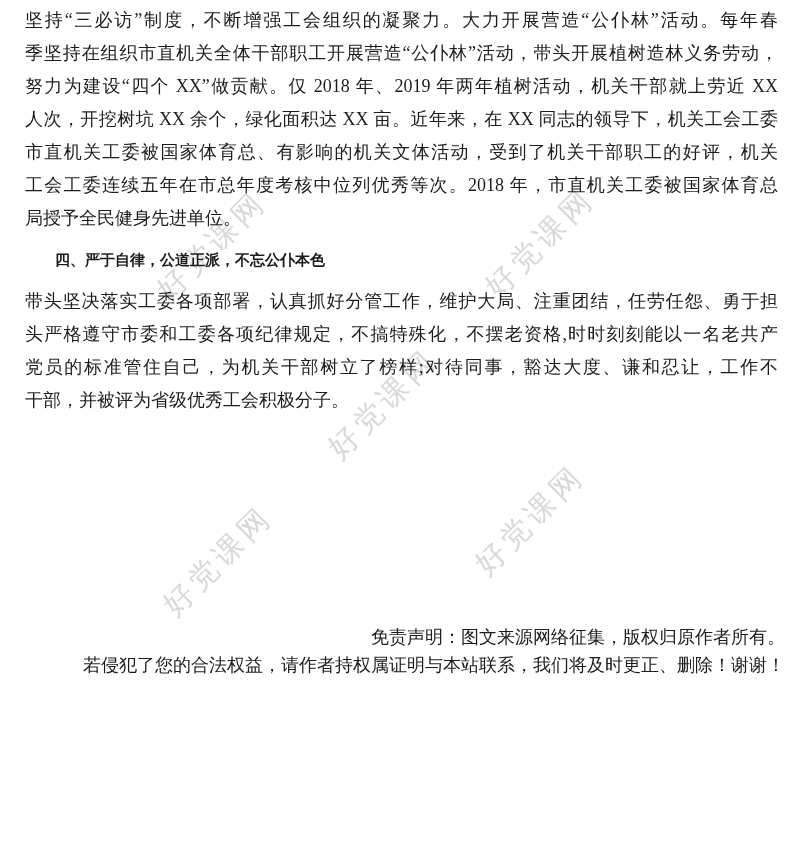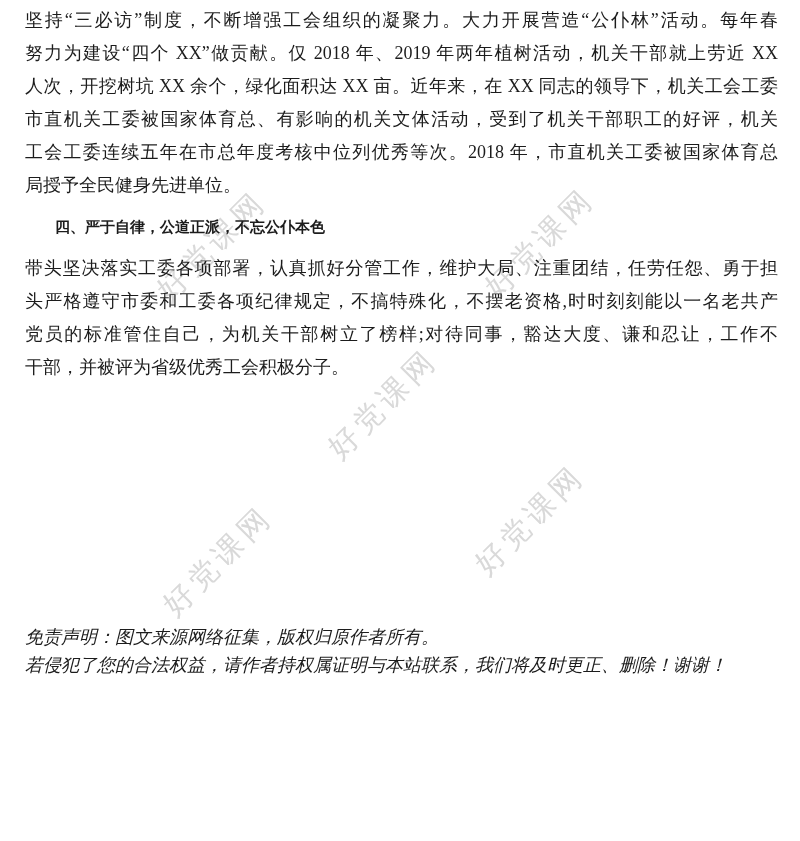--- a/index.html
+++ b/index.html
@@ -51,38 +51,39 @@
   }
   .disclaimer {
     position: absolute;
     left: 25px;
     top: 623px;
     width: 760px;
     z-index: 2;
     font-size: 18px;
     line-height: 28px;
   }
-  .disclaimer-line { text-align: left; font-style: italic; }
+  .disclaimer-line { text-align: right; }
 </style>
 </head>
 <body>
 
 <div class="page" style="background: rgb(255, 255, 255); color: rgb(28, 28, 28);">
 
   <div class="watermark-layer">
       <span class="watermark" style="left: 212px; top: 246px; color: rgb(217, 217, 217);">好党课网</span>
       <span class="watermark" style="left: 540px; top: 243px; color: rgb(217, 217, 217);">好党课网</span>
       <span class="watermark" style="left: 383px; top: 404px; color: rgb(217, 217, 217);">好党课网</span>
       <span class="watermark" style="left: 530px; top: 520px; color: rgb(217, 217, 217);">好党课网</span>
       <span class="watermark" style="left: 218px; top: 561px; color: rgb(217, 217, 217);">好党课网</span>
     </div>
 
   <div class="body-text">
     <div>
         <div class="line fill">坚持“三必访”制度，不断增强工会组织的凝聚力。大力开展营造“公仆林”活动。每年春</div>
+        <div class="line fill">季坚持在组织市直机关全体干部职工开展营造“公仆林”活动，带头开展植树造林义务劳动，</div>
         <div class="line fill">努力为建设“四个 XX”做贡献。仅 2018 年、2019 年两年植树活动，机关干部就上劳近 XX</div>
         <div class="line fill">人次，开挖树坑 XX 余个，绿化面积达 XX 亩。近年来，在 XX 同志的领导下，机关工会工委</div>
         <div class="line fill">市直机关工委被国家体育总、有影响的机关文体活动，受到了机关干部职工的好评，机关</div>
         <div class="line fill">工会工委连续五年在市总年度考核中位列优秀等次。2018 年，市直机关工委被国家体育总</div>
         <div class="line">局授予全民健身先进单位。</div>
       </div>
 
     <div class="heading">四、严于自律，公道正派，不忘公仆本色</div>
 
     <div>

